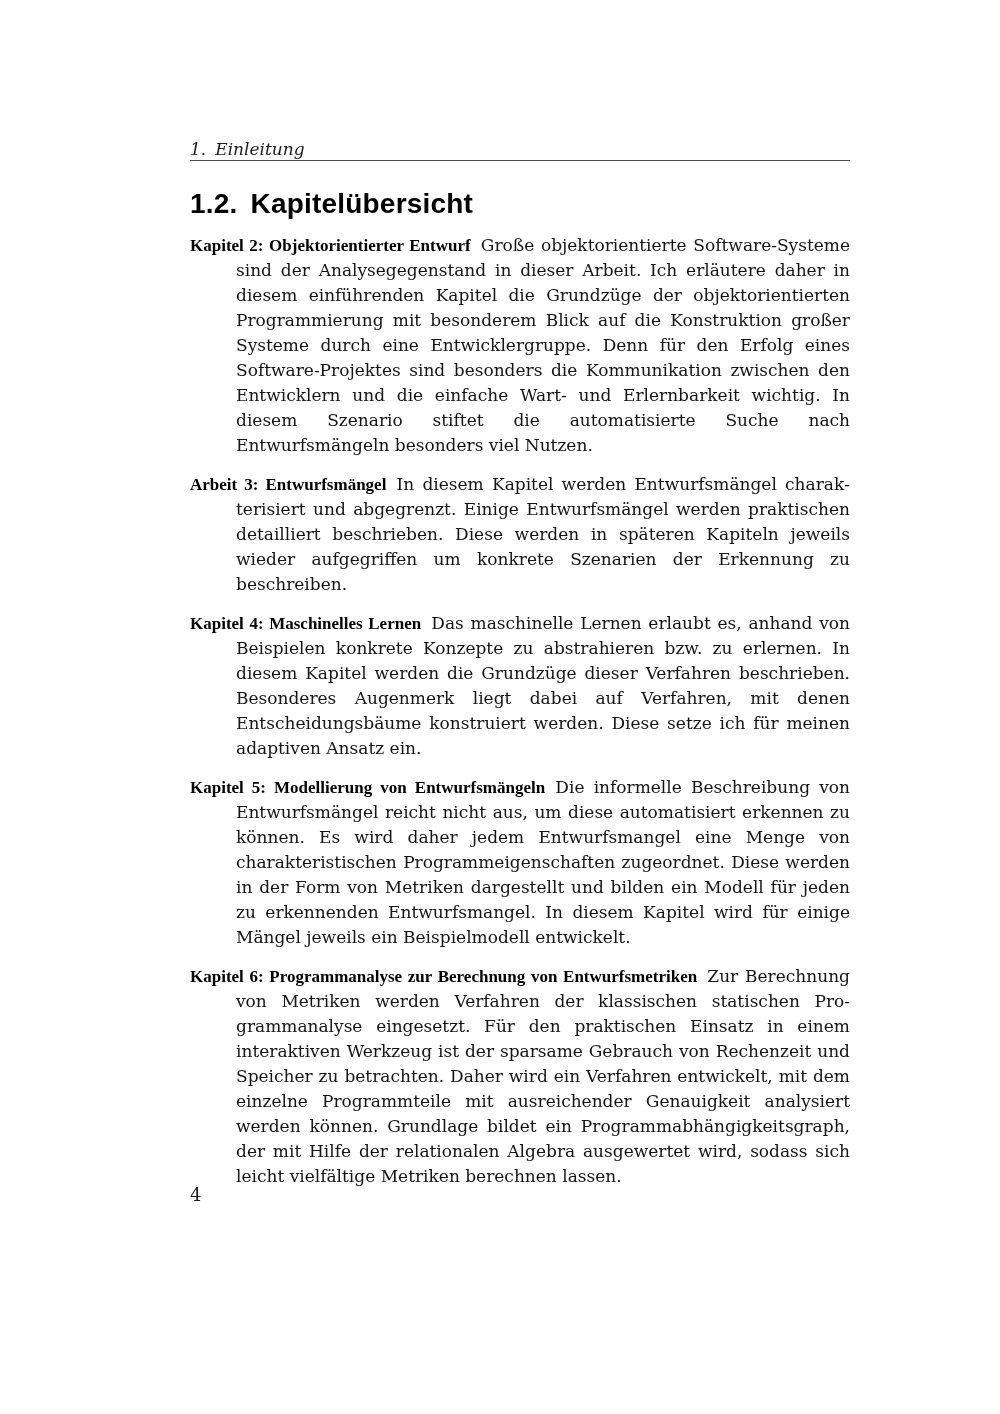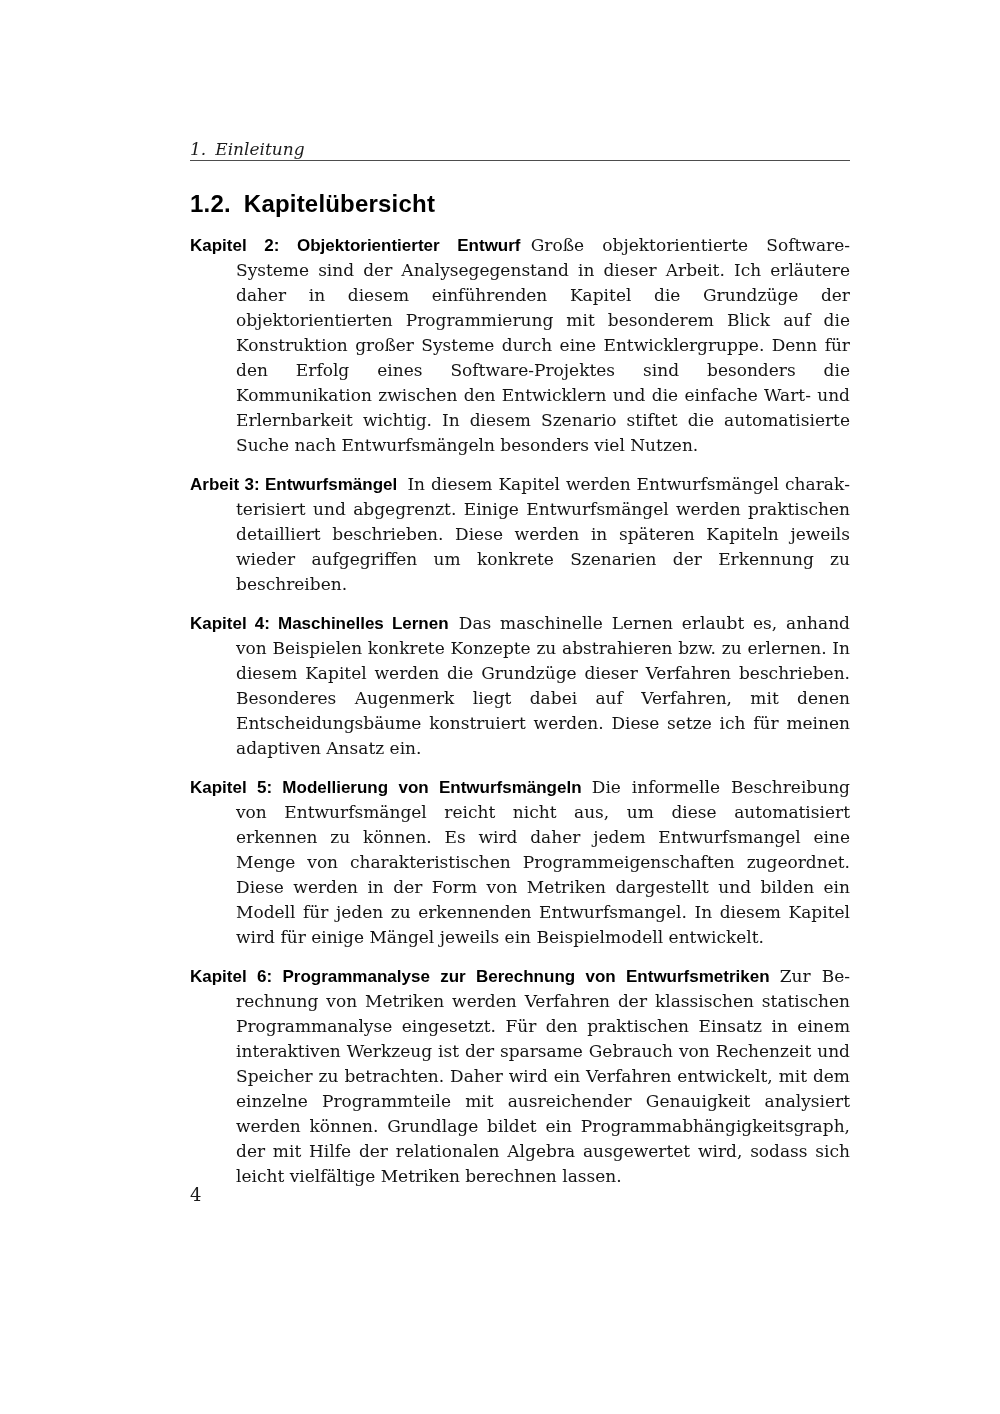--- a/index.html
+++ b/index.html
@@ -32,21 +32,21 @@
     color: #1c1c1c;
     border-bottom: 1px solid #4d4d4d;
   }
   .running-header .head-num { margin-right: 9px; }
 
   
   .section-heading {
     margin-top: 28px;
     font-family: "Liberation Sans", sans-serif;
     font-weight: bold;
-    font-size: 24px;
+    font-size: 28px;
     line-height: 30px;
     color: #000000;
     letter-spacing: 0.2px;
   }
   .section-heading .sec-num { margin-right: 13px; }
 
   
   .intro {
     margin-top: 22px;
     font-size: 17px;
@@ -61,21 +61,21 @@
     margin-top: 14px;
     font-size: 17px;
     line-height: 25px;
     text-align: justify;
     padding-left: 46px;
     text-indent: -46px;
     hyphens: manual;
   }
 
   .chapter-label {
-    font-family: Liberation Sans, sans-serif;
+    font-family: Liberation Serif, serif;
     font-weight: bold;
     font-size: 17px;
     color: #000000;
     margin-right: 0.6em;
   }
 
   
   .page-number {
     position: absolute;
     left: 190px;

